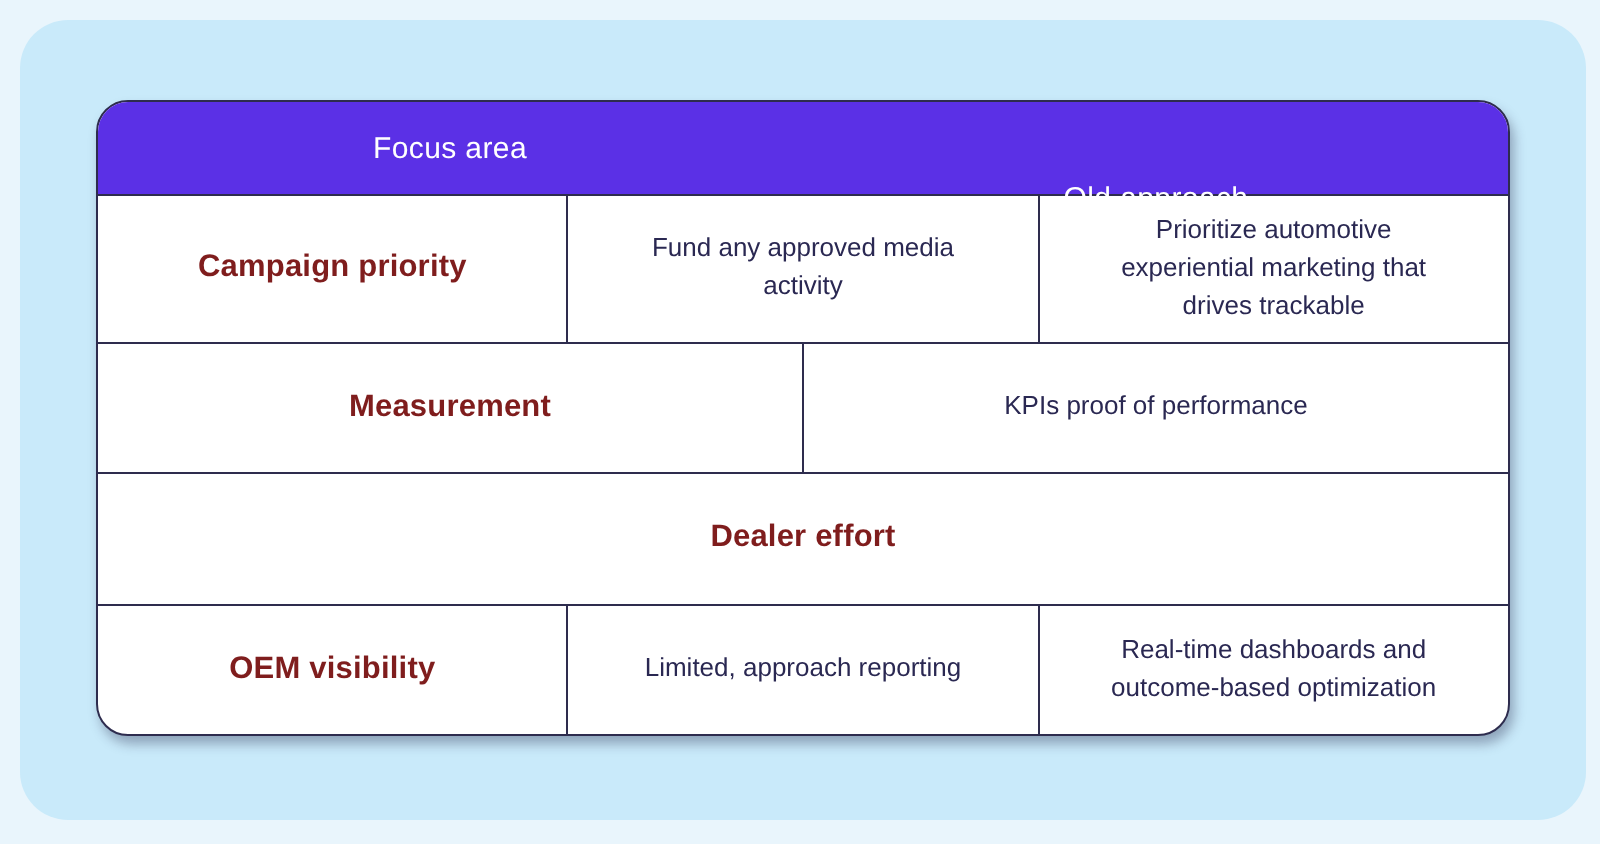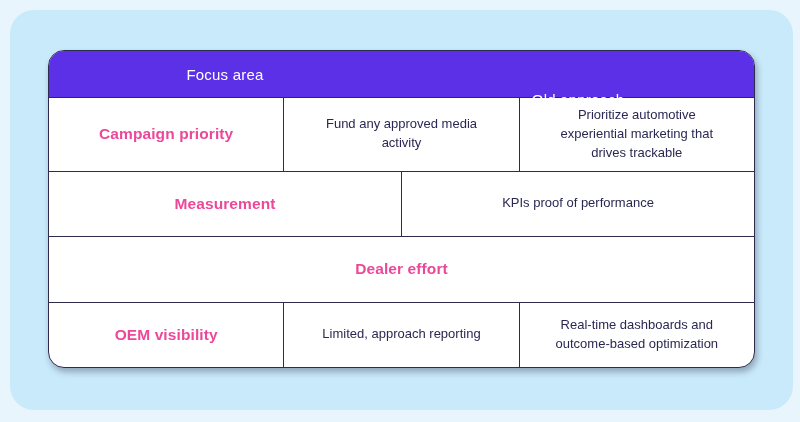--- a/index.html
+++ b/index.html
@@ -77,21 +77,21 @@
     color: #2a2852;
     font-size: 13px;
     line-height: 1.45;
   }
   .cell + .cell {
     border-left: 1px solid #2e2c4e;
   }
   .cell.focus {
     font-weight: 700;
     font-size: 15.5px;
-    color: #ec4899;
+    color: #7f1d1d;
     letter-spacing: 0.1px;
   }
 </style>
 </head>
 <body>
 
 <div class="panel"></div>
 
 <div class="card">
 

